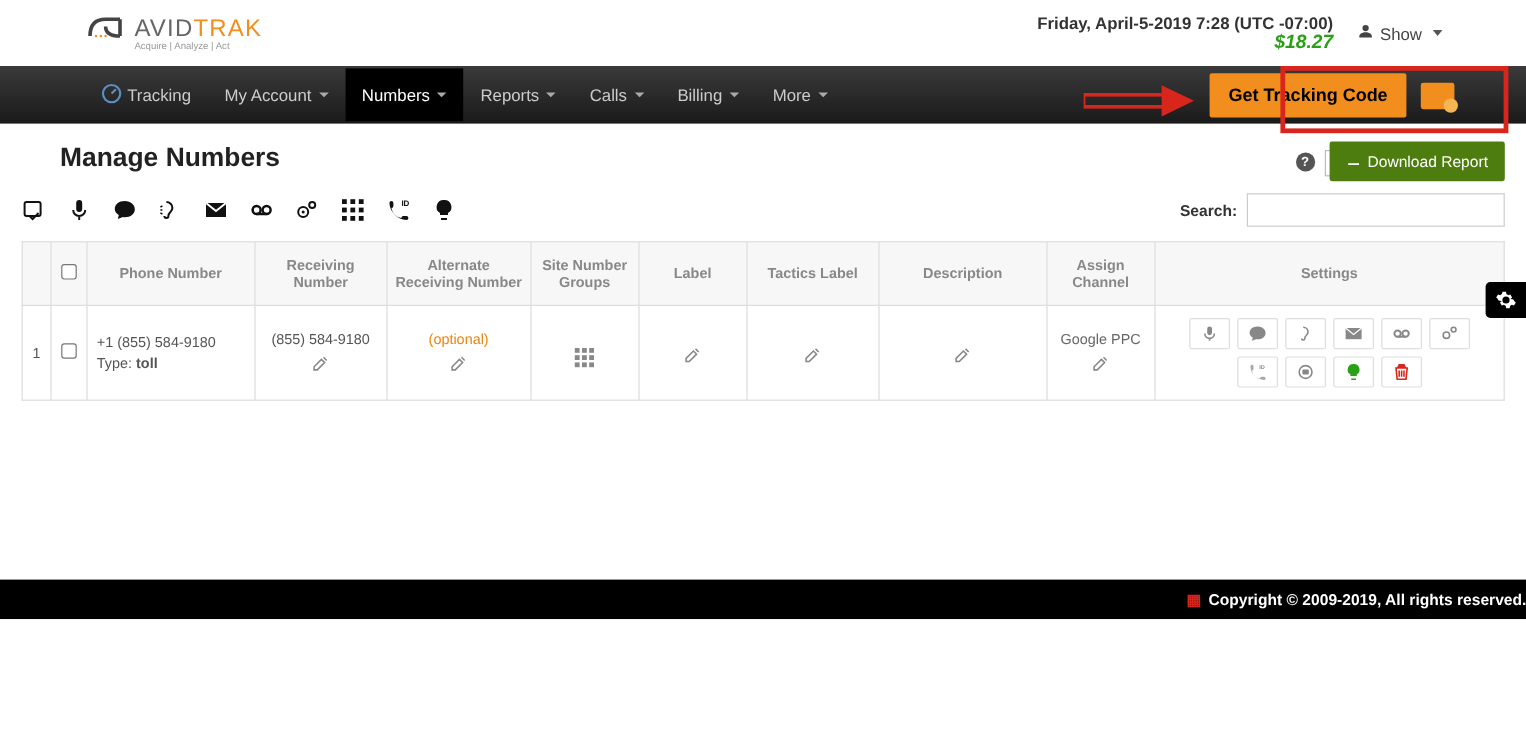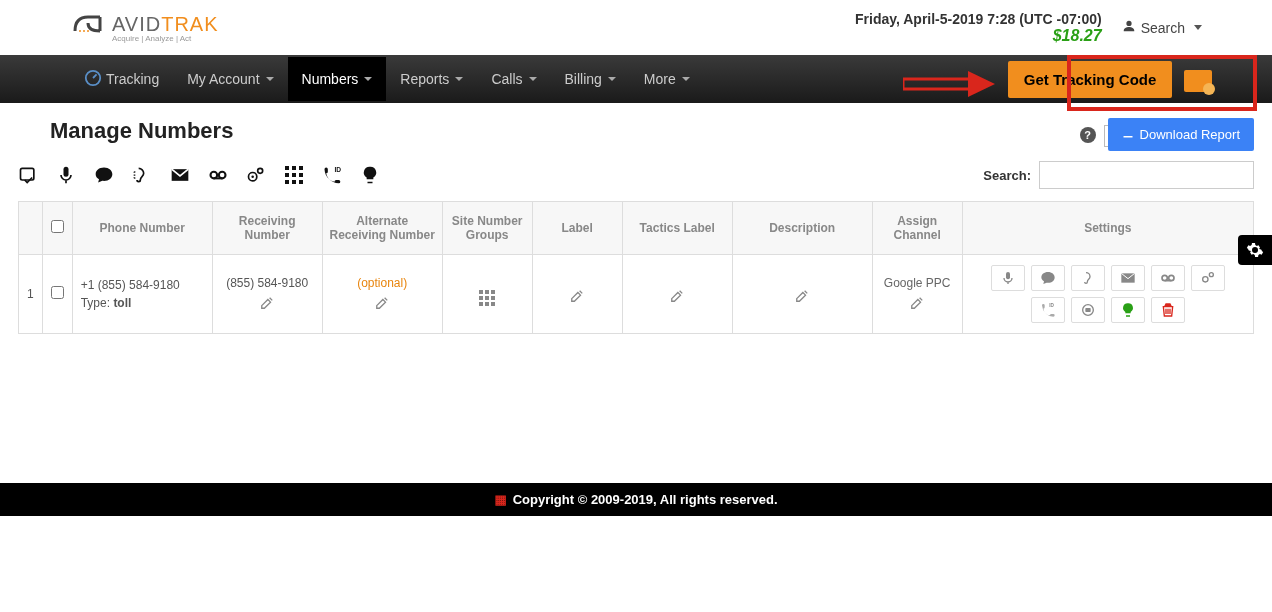--- a/index.html
+++ b/index.html
@@ -26,21 +26,21 @@
 .arrow { position: absolute; left: -105px; top: 8px; width: 95px; height: 30px; }
 .tooltip { position: absolute; top: 62px; right: 45px; background: #fff; border: 1px solid #bbb; padding: 3px 8px; font-size: 12px; color: #333; white-space: nowrap; }
 .folder-icon { width: 28px; height: 22px; background: #f18e1e; border-radius: 2px; margin-left: 8px; position: relative; }
 .folder-icon::after { content: ''; position: absolute; bottom: -3px; right: -3px; width: 12px; height: 12px; background: #f5b555; border-radius: 50%; }
 
 .content { padding: 15px 18px 10px 18px; min-height: 360px; position: relative; }
 .page-header { display: flex; justify-content: space-between; align-items: flex-start; margin-bottom: 10px; margin-left: 32px; }
 .page-title { font-size: 22px; font-weight: bold; color: #222; }
 .header-right { display: flex; align-items: center; gap: 12px; }
 .help-icon { width: 16px; height: 16px; background: #555; border-radius: 50%; color: #fff; font-size: 11px; text-align: center; line-height: 16px; font-weight: bold; cursor: pointer; }
-.download-btn { background: #3b82f6; color: #fff; border: none; padding: 9px 14px; font-size: 13px; cursor: pointer; display: flex; align-items: flex-end; gap: 6px; border-radius: 2px; }
+.download-btn { background: #4d7c0f; color: #fff; border: none; padding: 9px 14px; font-size: 13px; cursor: pointer; display: flex; align-items: flex-end; gap: 6px; border-radius: 2px; }
 
 .toolbar-search { display: flex; justify-content: space-between; align-items: center; margin-bottom: 12px; }
 .icon-toolbar { display: flex; gap: 18px; align-items: center; }
 .tool-icon { width: 20px; height: 20px; display: flex; align-items: center; justify-content: center; color: #111; cursor: pointer; font-size: 18px; }
 .tool-svg { width: 22px; height: 22px; fill: #111; }
 .search-wrap { display: flex; align-items: center; gap: 8px; }
 .search-label { font-weight: bold; font-size: 13px; }
 .search-input { border: 1px solid #ccc; padding: 5px 8px; width: 215px; height: 28px; font-size: 13px; }
 
 .data-table { width: 100%; border-collapse: collapse; border: 1px solid #ddd; }
@@ -58,21 +58,21 @@
 .grid-dots span { width: 4px; height: 4px; background: #888; }
 
 .pager-wrap { margin-top: 18px; }
 .show-label { font-weight: bold; font-size: 13px; margin-bottom: 4px; display: block; }
 .show-select { border: 1px solid #999; padding: 3px 6px; width: 200px; height: 28px; font-size: 14px; font-weight: bold; color: #333; background: #fff; }
 .entries-label { font-size: 13px; font-weight: bold; margin-top: 6px; display: block; }
 .pagination { display: flex; gap: 4px; justify-content: flex-end; margin-top: 10px; }
 .page-btn { background: #eee; border: 1px solid #ddd; padding: 4px 10px; font-size: 12px; color: #888; cursor: pointer; border-radius: 2px; }
 .page-btn.active { background: #2a7fd4; color: #fff; border-color: #2a7fd4; font-weight: bold; }
 
-.footer { background: #000; color: #fff; text-align: center; padding: 9px 0; font-size: 13px; font-weight: bold; margin-top: 20px; }
+.footer { background: #000; color: #fff; text-align: right; padding: 9px 0; font-size: 13px; font-weight: bold; margin-top: 20px; }
 .footer-icon { color: #d9261c; margin-right: 6px; }
 
 .gear-tab { position: absolute; right: 0; top: 235px; width: 34px; height: 30px; background: #000; border-radius: 4px 0 0 4px; display: flex; align-items: center; justify-content: center; cursor: pointer; }
 .gear-tab svg { fill: #fff; width: 18px; height: 18px; }
 
 .checkbox { width: 13px; height: 13px; }
 </style>
 </head>
 <body>
 
@@ -93,21 +93,21 @@
   </div>
   <div class="top-right">
     <div class="datetime-balance">
       <div class="datetime">Friday, April-5-2019 7:28 (UTC -07:00)</div>
       <div class="balance">$18.27</div>
     </div>
     <div class="user-menu">
       <span><svg width="14" height="14" viewBox="0 0 16 16">
             <path fill="#444" d="M8 8a3 3 0 100-6 3 3 0 000 6zm0 1c-3 0-6 1.5-6 4v1h12v-1c0-2.5-3-4-6-4z"></path>
           </svg></span>
-      <span>Search</span>
+      <span>Show</span>
       <span class="caret"></span>
     </div>
   </div>
 </div>
 
 <div class="nav">
   <div class="nav-item">
     <span><svg width="18" height="18" viewBox="0 0 20 20">
           <circle cx="10" cy="10" r="8" fill="none" stroke="#5a8fc7" stroke-width="2"></circle>
           <path d="M10 10 L14 6" stroke="#5a8fc7" stroke-width="2"></path>

